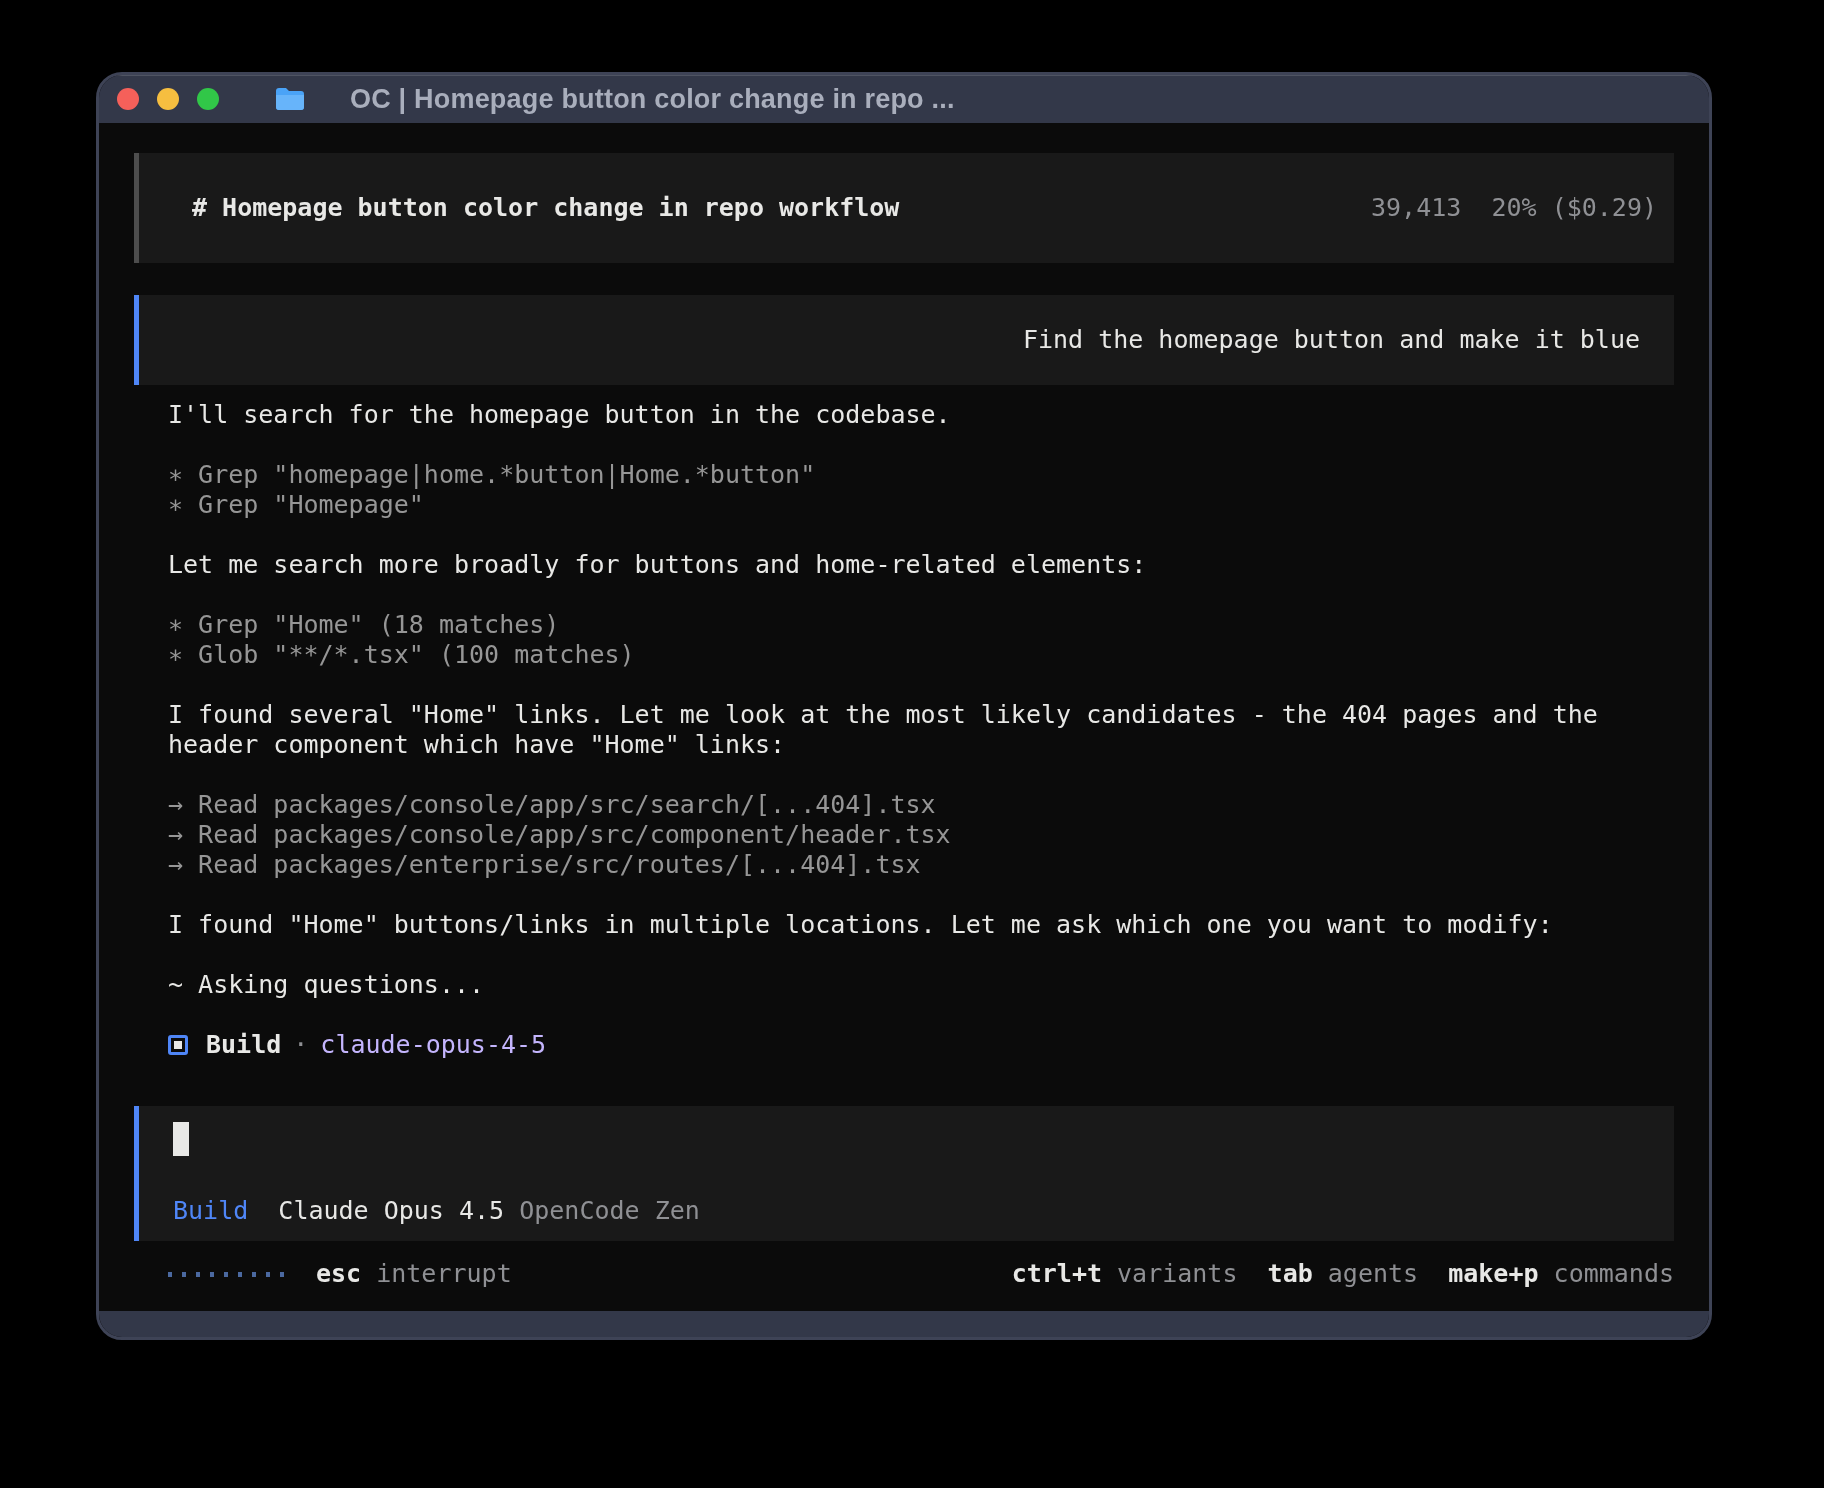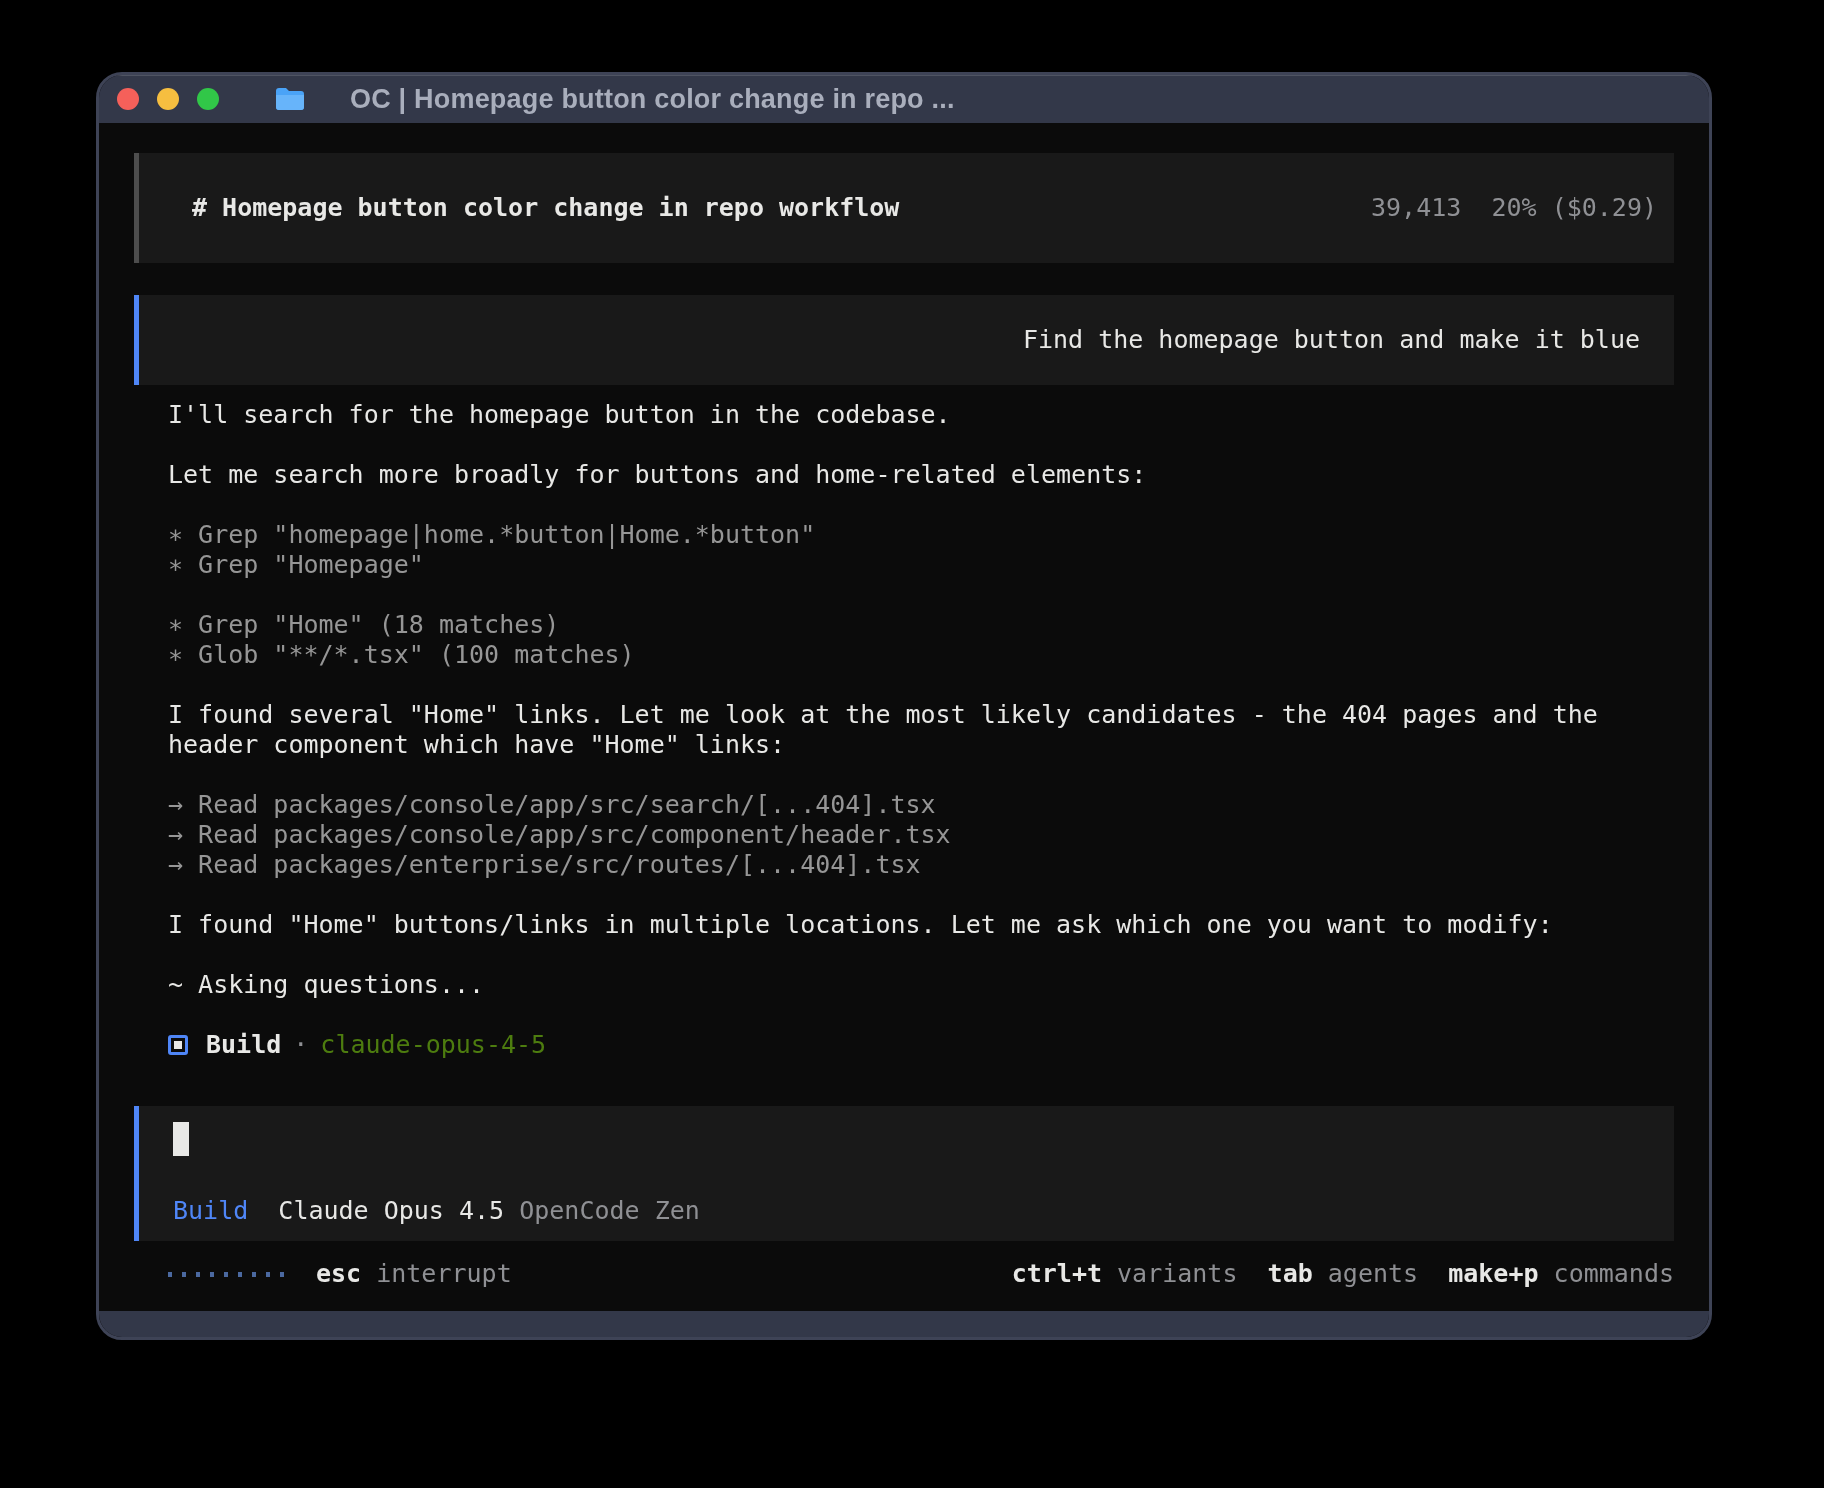--- a/index.html
+++ b/index.html
@@ -58,21 +58,21 @@
   .para.dim .line { color:#969696; }
 
   .agent-line { margin-left:34px; margin-bottom:46px; display:flex; align-items:center; height:30px; }
   .agent-icon {
     width:20px; height:20px; border:3px solid #4f86f7; border-radius:3px;
     background:#e8e8e6; background-clip:content-box; padding:3px;
     display:inline-block; margin-right:18px; flex:0 0 auto;
   }
   .agent-name { font-weight:bold; }
   .agent-sep { color:#8f9094; margin:0 12px; }
-  .agent-model { color:#4d7c0f;text-align:right; }
+  .agent-model { color:#c4b5fd;text-align:right; }
 
   .input-block {
     height:135px; display:flex; flex-direction:column; justify-content:space-between;
     padding:16px 34px 15px 34px;
   }
   .cursor { width:16px; height:34px; background:#e8e8e6; }
   .input-footer { display:flex; white-space:pre; }
   .mode-label { color:#4f86f7; }
   .model-label { color:#e8e8e6; margin-left:2ch; }
   .provider-label { color:#8f9094; margin-left:1ch; }
@@ -122,27 +122,27 @@
     </div>
 
     <div class="block blue user-block">
       <span class="line">Find the homepage button and make it blue</span>
     </div>
 
     <div class="para first">
       <div class="line">I'll search for the homepage button in the codebase.</div>
     </div>
 
-    <div class="para">
-      <div class="line">Let me search more broadly for buttons and home-related elements:</div>
-    </div>
-
     <div class="para dim">
       <div class="line">∗ Grep "homepage|home.*button|Home.*button"</div>
       <div class="line">∗ Grep "Homepage"</div>
+    </div>
+
+    <div class="para">
+      <div class="line">Let me search more broadly for buttons and home-related elements:</div>
     </div>
 
     <div class="para dim">
       <div class="line">∗ Grep "Home" (18 matches)</div>
       <div class="line">∗ Glob "**/*.tsx" (100 matches)</div>
     </div>
 
     <div class="para">
       <div class="line">I found several "Home" links. Let me look at the most likely candidates - the 404 pages and the</div>
       <div class="line">header component which have "Home" links:</div>

